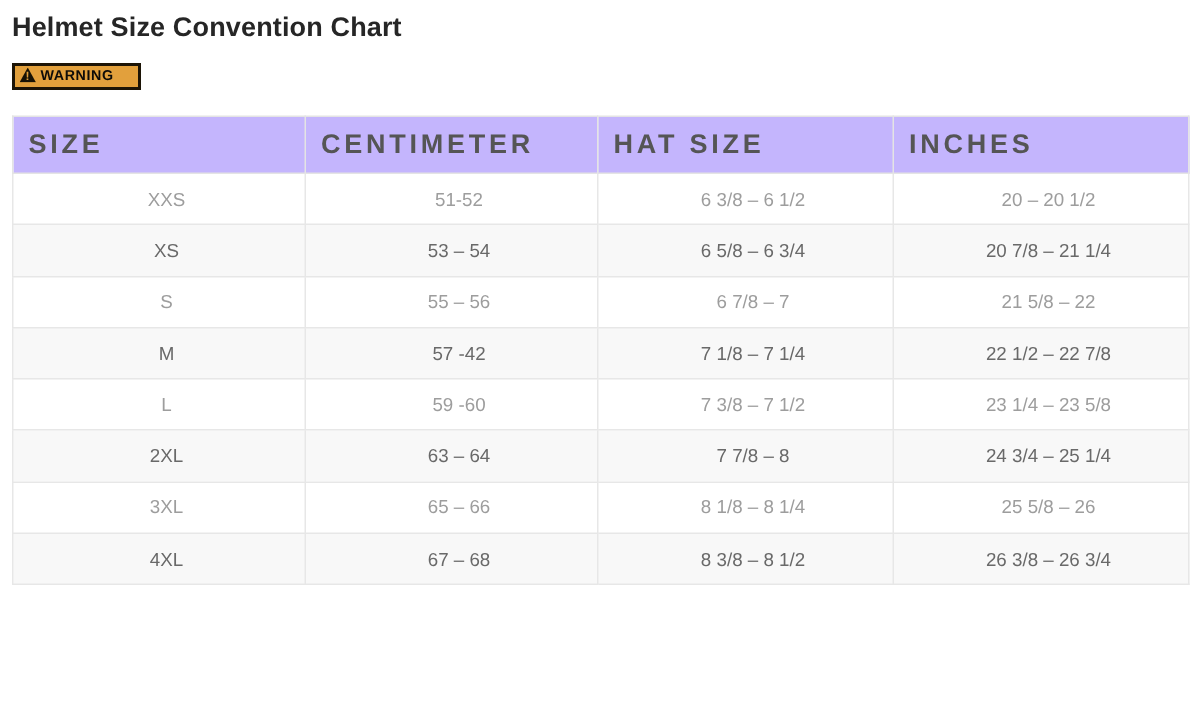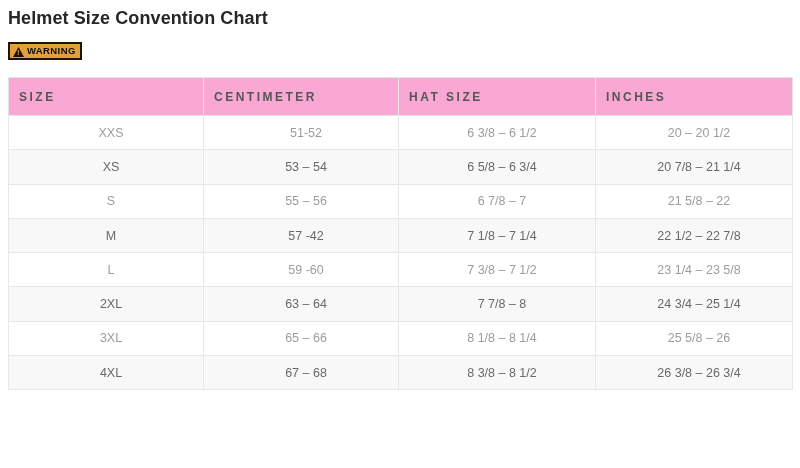--- a/index.html
+++ b/index.html
@@ -17,25 +17,25 @@
     letter-spacing: 0.1px;
   }
   .warning-row {
     display: flex;
     align-items: center;
     gap: 10px;
     margin: 0 0 17px 0;
   }
   .warning-badge {
     display: inline-flex;
-    align-items: flex-end;
+    align-items: flex-start;
     gap: 3px;
     background: #E2A03C;
     border: 2px solid #1c1406;
-    padding: 1px 4px 1px 3px;
+    padding: 1px 16px 1px 3px;
     font-size: 9.5px;
     font-weight: bold;
     color: #0e0c08;
     letter-spacing: 0.4px;
     line-height: 12px;
     flex: 0 0 auto;
   }
   .warning-triangle {
     width: 11px;
     height: 10px;
@@ -61,25 +61,25 @@
     table-layout: fixed;
     border: 1px solid #dcdcdc;
   }
   .size-table col.c1, .size-table col.c2 { width: 195px; }
   .size-table col.c3, .size-table col.c4 { width: 197px; }
   .size-table th {
     height: 38px;
     padding: 0 0 0 10px;
     text-align: left;
     vertical-align: middle;
-    font-size: 12px;
+    font-size: 18px;
     font-weight: bold;
     letter-spacing: 2.5px;
     color: #555555;
-    background: #f9a8d4;
+    background: #c4b5fd;
     border: 1px solid #e4e4e4;
   }
   .size-table td {
     height: 34.3px;
     padding: 0 0 0 10px;
     text-align: center;
     vertical-align: middle;
     font-size: 12.5px;
     border: 1px solid #e7e7e7;
   }

